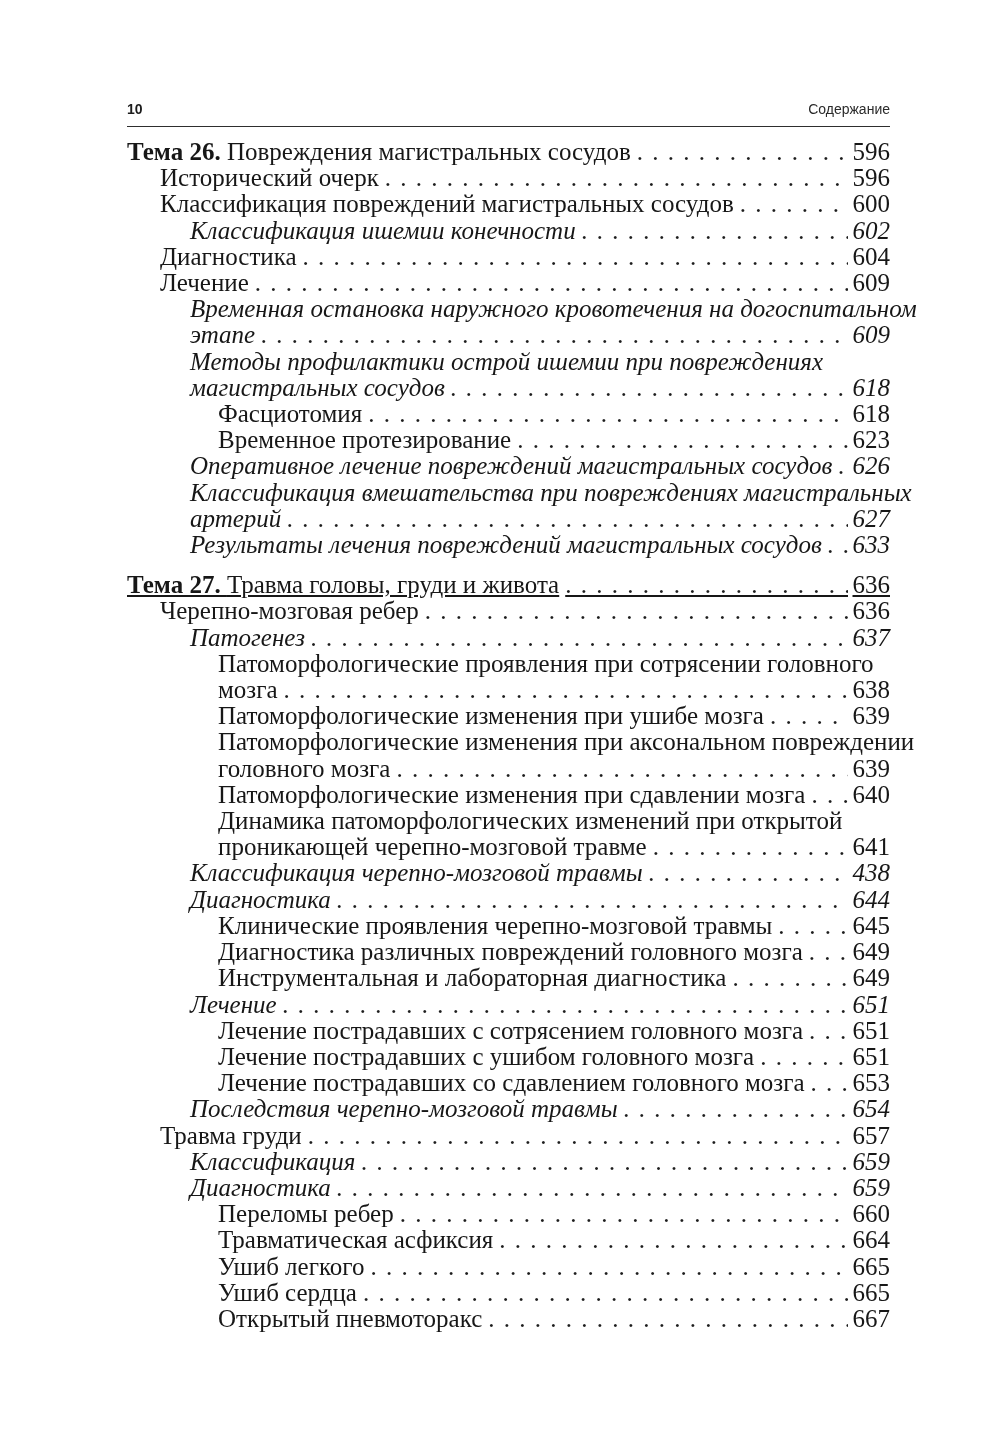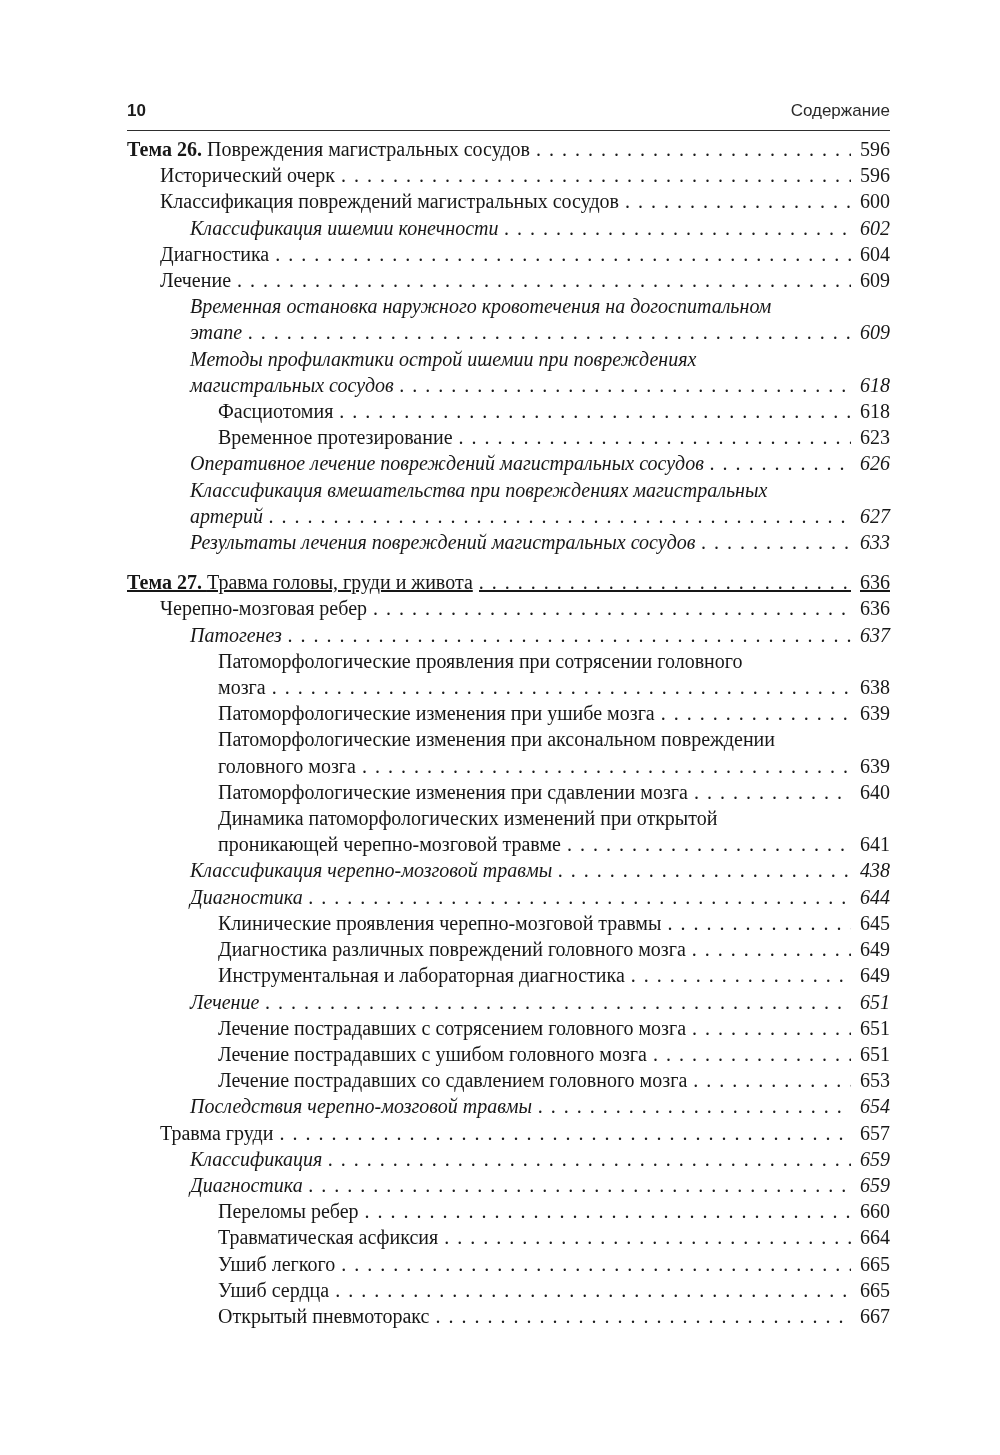--- a/index.html
+++ b/index.html
@@ -16,30 +16,30 @@
     position: absolute;
     left: 127px;
     top: 101px;
     width: 763px;
   }
   .page-header {
     display: flex;
     justify-content: space-between;
     align-items: baseline;
     font-family: "Liberation Sans", sans-serif;
-    font-size: 17px;
+    font-size: 14px;
     padding-bottom: 9px;
     border-bottom: 1.5px solid #2e2e2e;
   }
   .page-number { font-weight: bold; color: #1c1c1c; }
   .header-title { font-weight: normal; color: #2a2a2a; text-align: center; }
 
   .toc {
-    margin-top: 5px;
-    font-size: 20px;
+    margin-top: 12px;
+    font-size: 25px;
     line-height: 26.2px;
   }
   .toc-entry.section-gap { margin-top: 14px; text-decoration: underline; }
 
   .toc-entry.level-0 > .toc-line { padding-left: 0; }
   .toc-entry.level-1 > .toc-line { padding-left: 33px; }
   .toc-entry.level-2 > .toc-line { padding-left: 63px; font-style: italic; }
   .toc-entry.level-3 > .toc-line { padding-left: 91px; }
 
   .toc-line.last {

